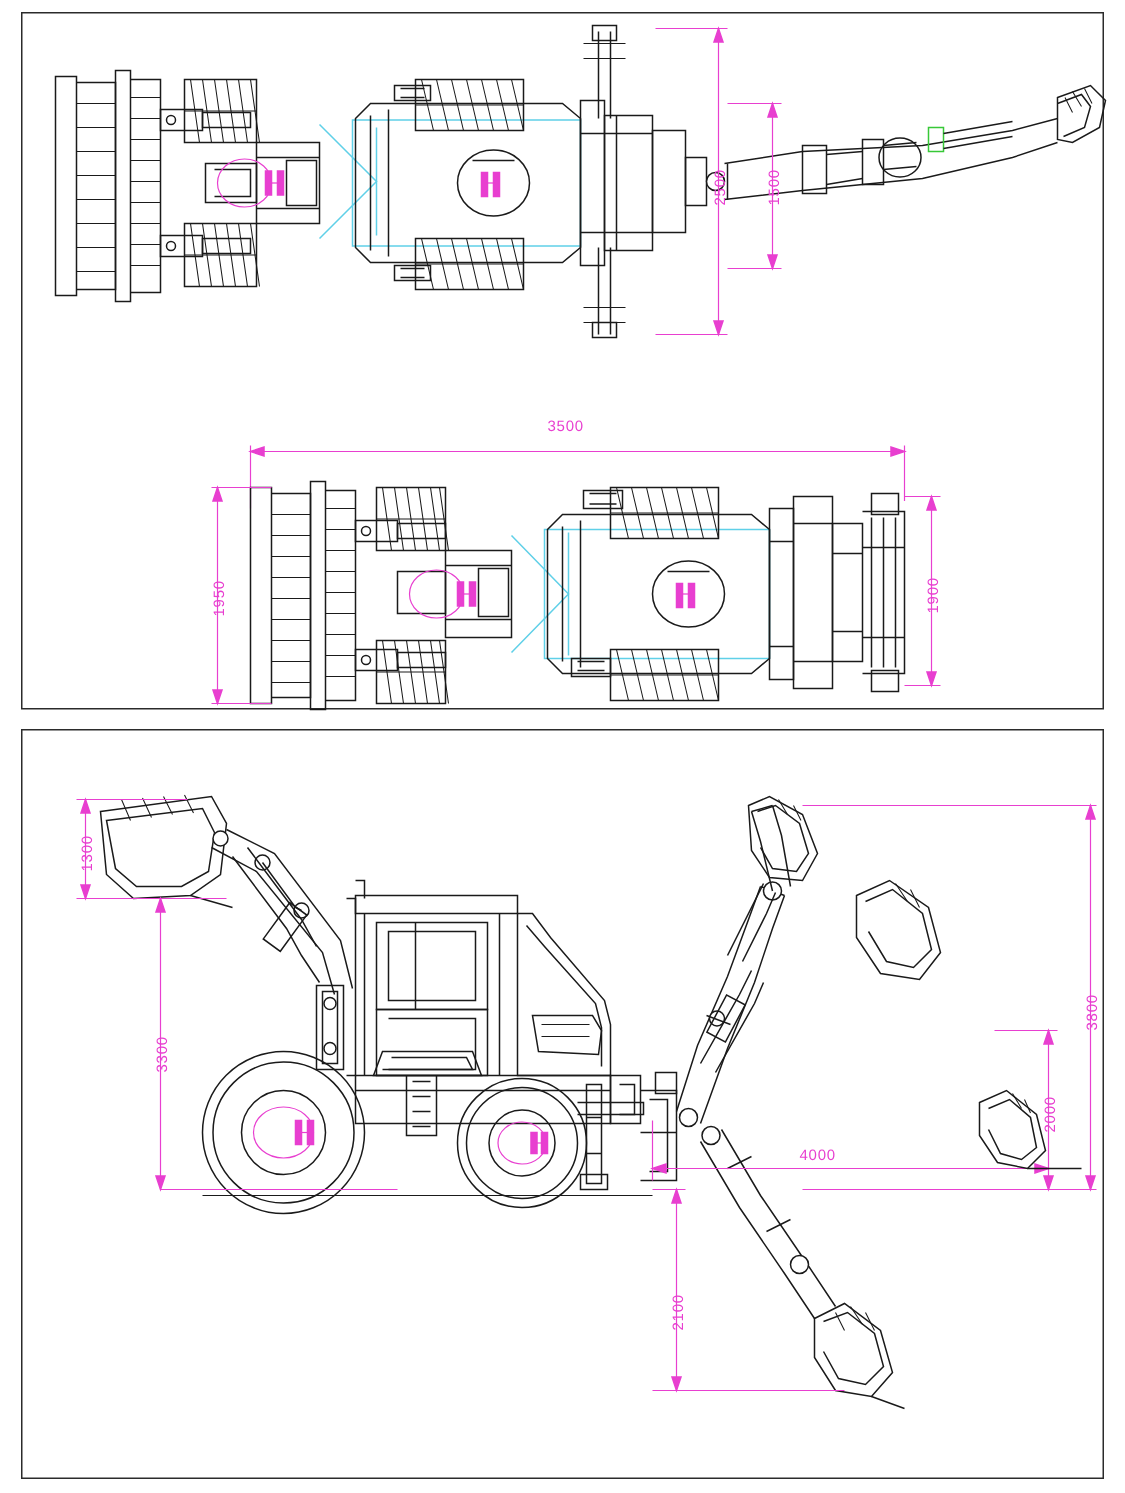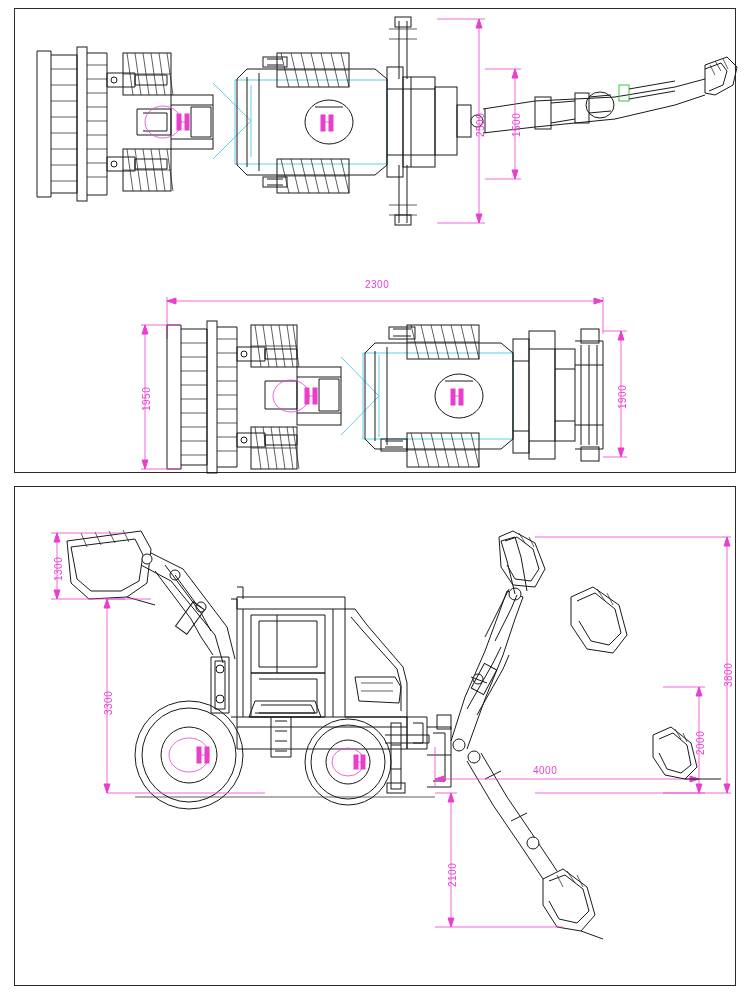--- a/index.html
+++ b/index.html
@@ -280,21 +280,21 @@
           <path class="magenta" d="M588,448 L612,448"></path>
           <path class="magenta-fill" d="M606,322 l-3,9 l6,0 Z"></path>
           <path class="magenta-fill" d="M606,448 l-3,-9 l6,0 Z"></path>
         </g>
 
       </g>
     </svg>
 
     <div class="dim-label vert" style="left:460px; top:128px;">2500</div>
     <div class="dim-label vert" style="left:496px; top:128px;">1500</div>
-    <div class="dim-label" style="left:350px; top:270px;">2300</div>
+    <div class="dim-label" style="left:350px; top:270px;">3500</div>
     <div class="dim-label vert" style="left:126px; top:402px;">1950</div>
     <div class="dim-label vert" style="left:602px; top:400px;">1900</div>
 
   </div>
 
   <div class="panel" id="panel-bottom">
 
     <svg class="draw" width="722" height="500" viewBox="0 0 722 500">
 
       <g>

